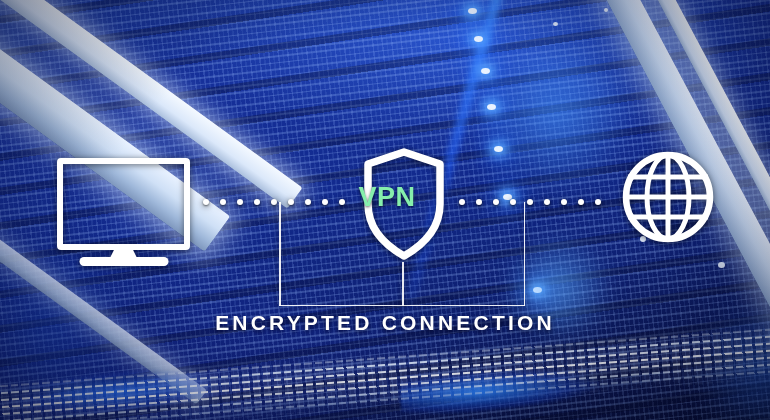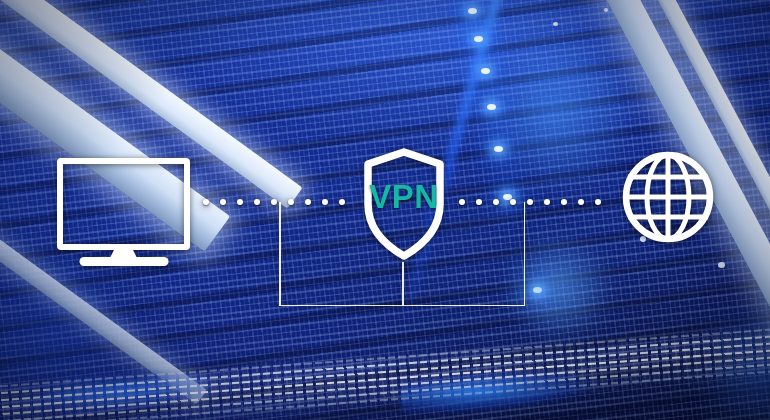--- a/index.html
+++ b/index.html
@@ -167,23 +167,23 @@
     position:absolute;left:50%;top:99px;transform:translateX(-50%);
     width:89px;height:9px;background:#ffffff;border-radius:5px;
   }
 
   
   .globe{position:absolute;left:622px;top:147px;}
 
   
   .shield{position:absolute;left:363px;top:148px;}
   .vpn-text{
-    position:absolute;left:363px;top:148px;width:82px;height:112px;
+    position:absolute;left:346px;top:148px;width:82px;height:112px;
     display:flex;align-items:center;justify-content:center;
-    color:#14b8a6;font-weight:700;font-size:33px;letter-spacing:.5px;
+    color:#86efac;font-weight:700;font-size:27px;letter-spacing:.5px;
     font-family:"Liberation Sans", sans-serif;
     padding-bottom:14px;box-sizing:border-box;
     text-shadow:0 1px 3px rgba(0,0,0,.6);
   }
 
   
   .dots{position:absolute;display:flex;align-items:center;gap:11px;}
   .dots .dot{width:6px;height:6px;border-radius:50%;background:#fff;
     box-shadow:0 1px 2px rgba(0,0,0,.5);}
   .dots.left{left:203px;top:199px;}
@@ -298,14 +298,15 @@
       </g>
     </svg>
 
     <div class="bracket ink">
       <span class="vl a"></span>
       <span class="vl b"></span>
       <span class="hl"></span>
     </div>
     <div class="tick ink"></div>
 
+    <div class="caption">ENCRYPTED CONNECTION</div>
   </div>
 </div>
 
 </body></html>

